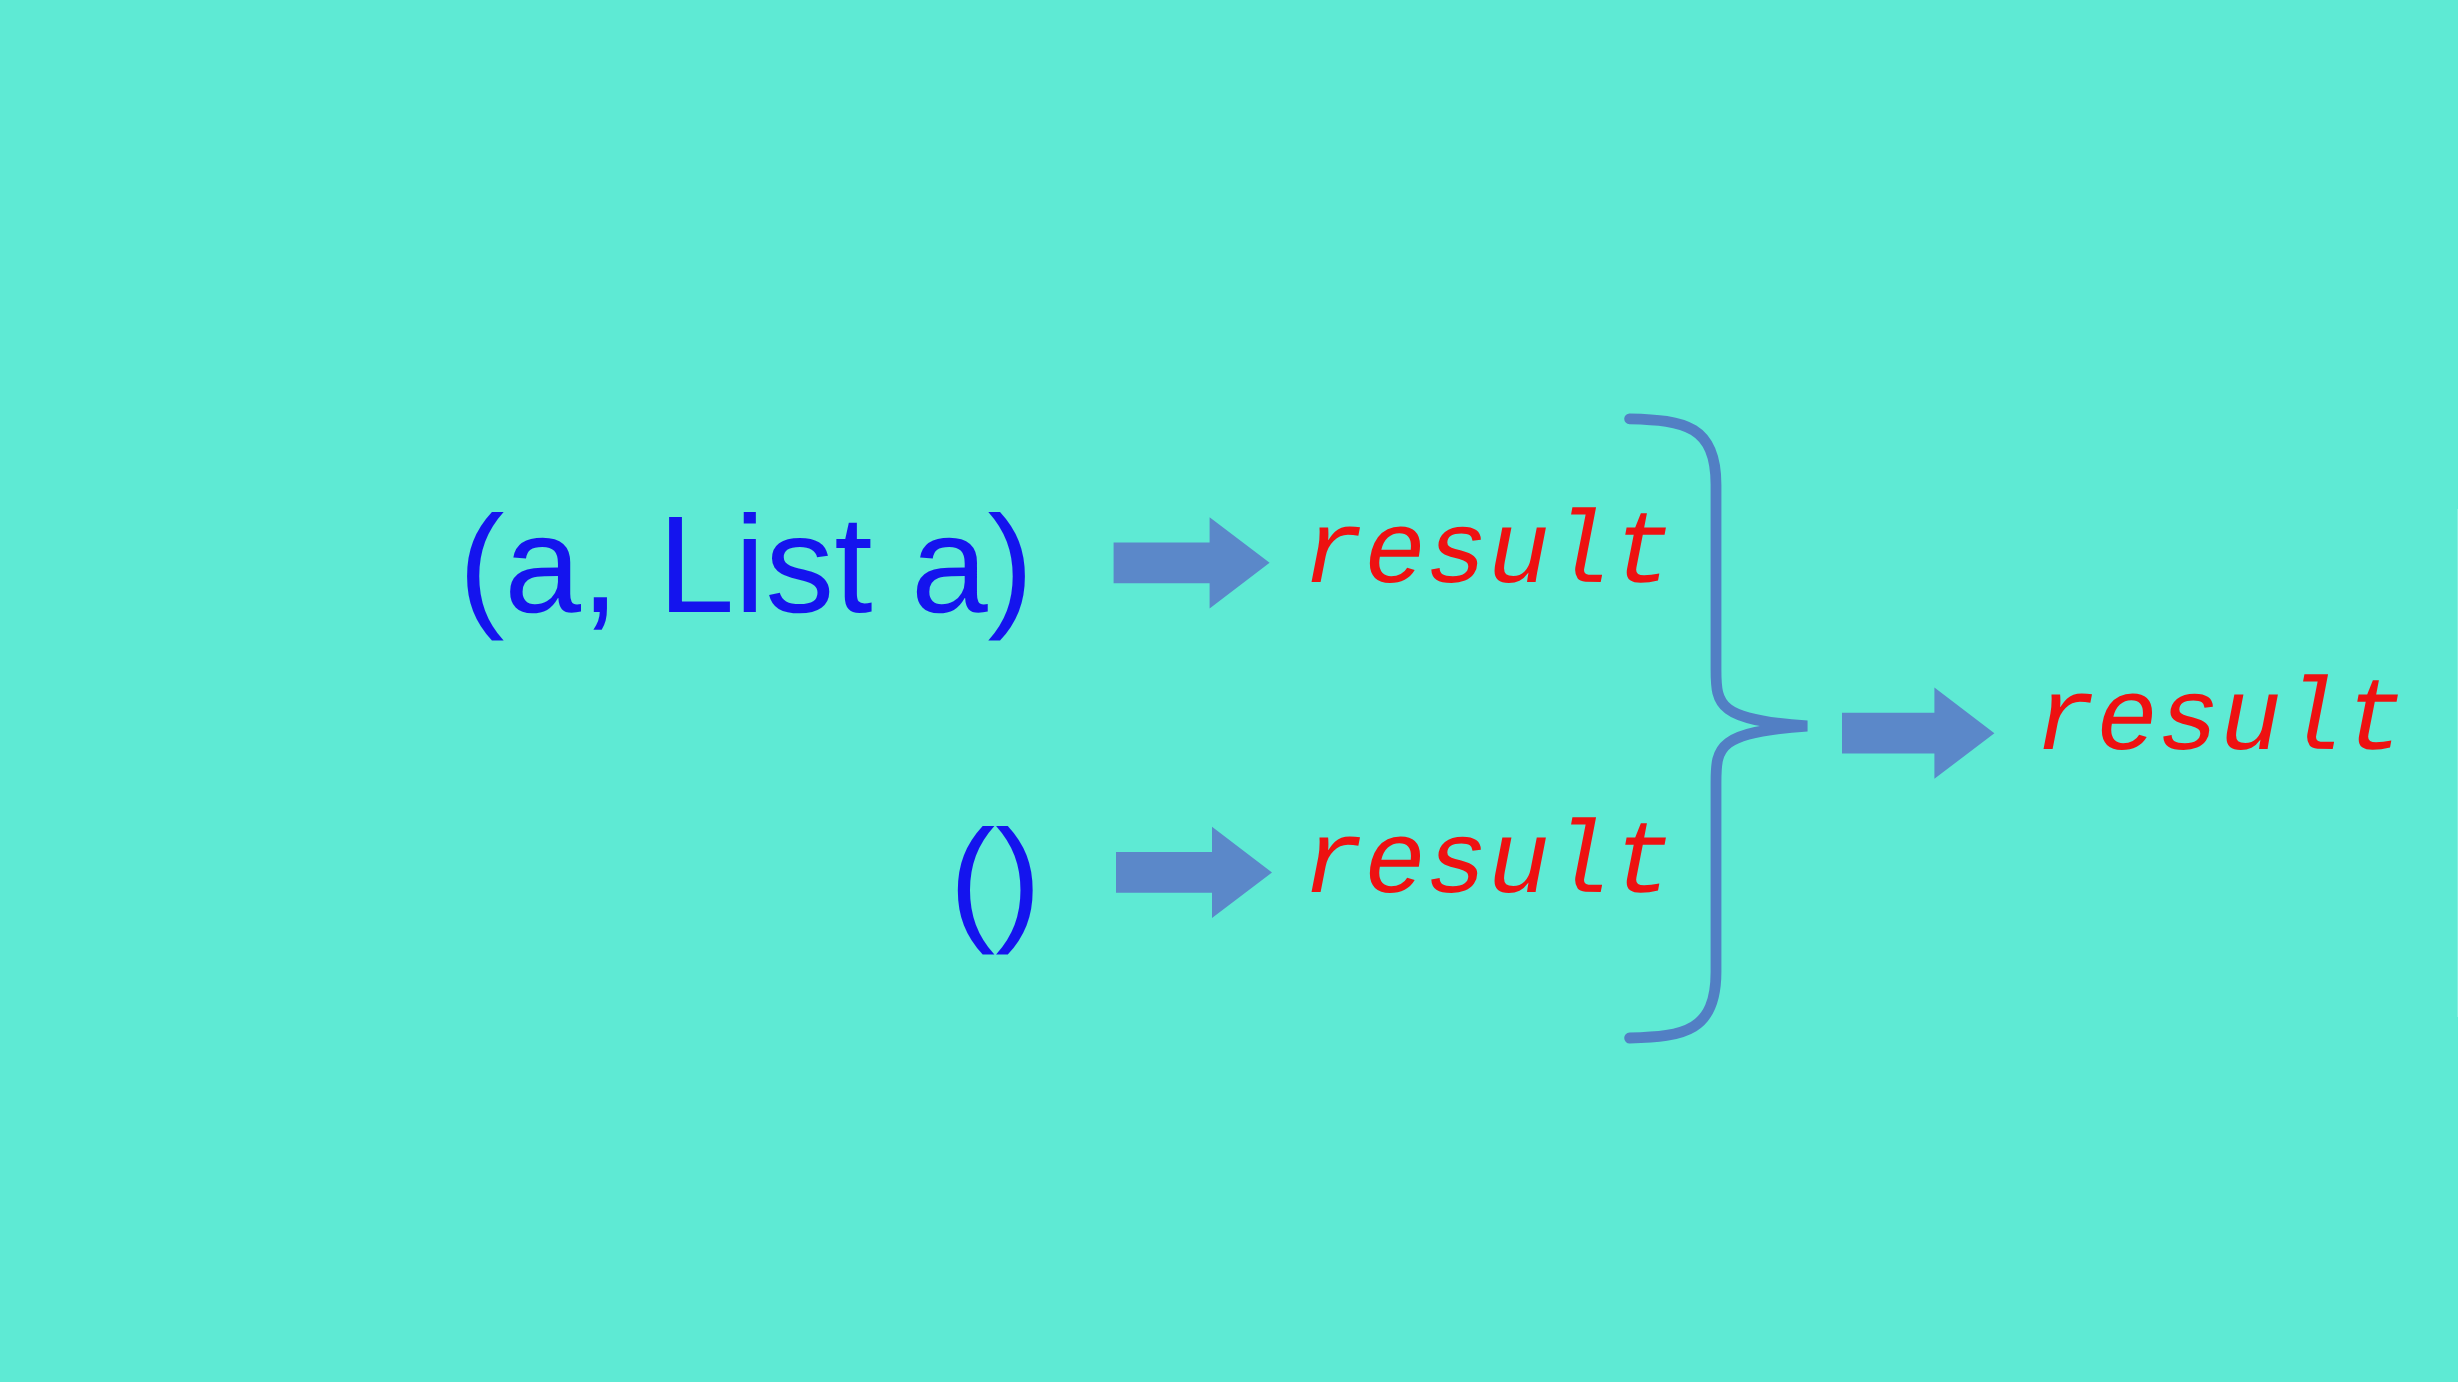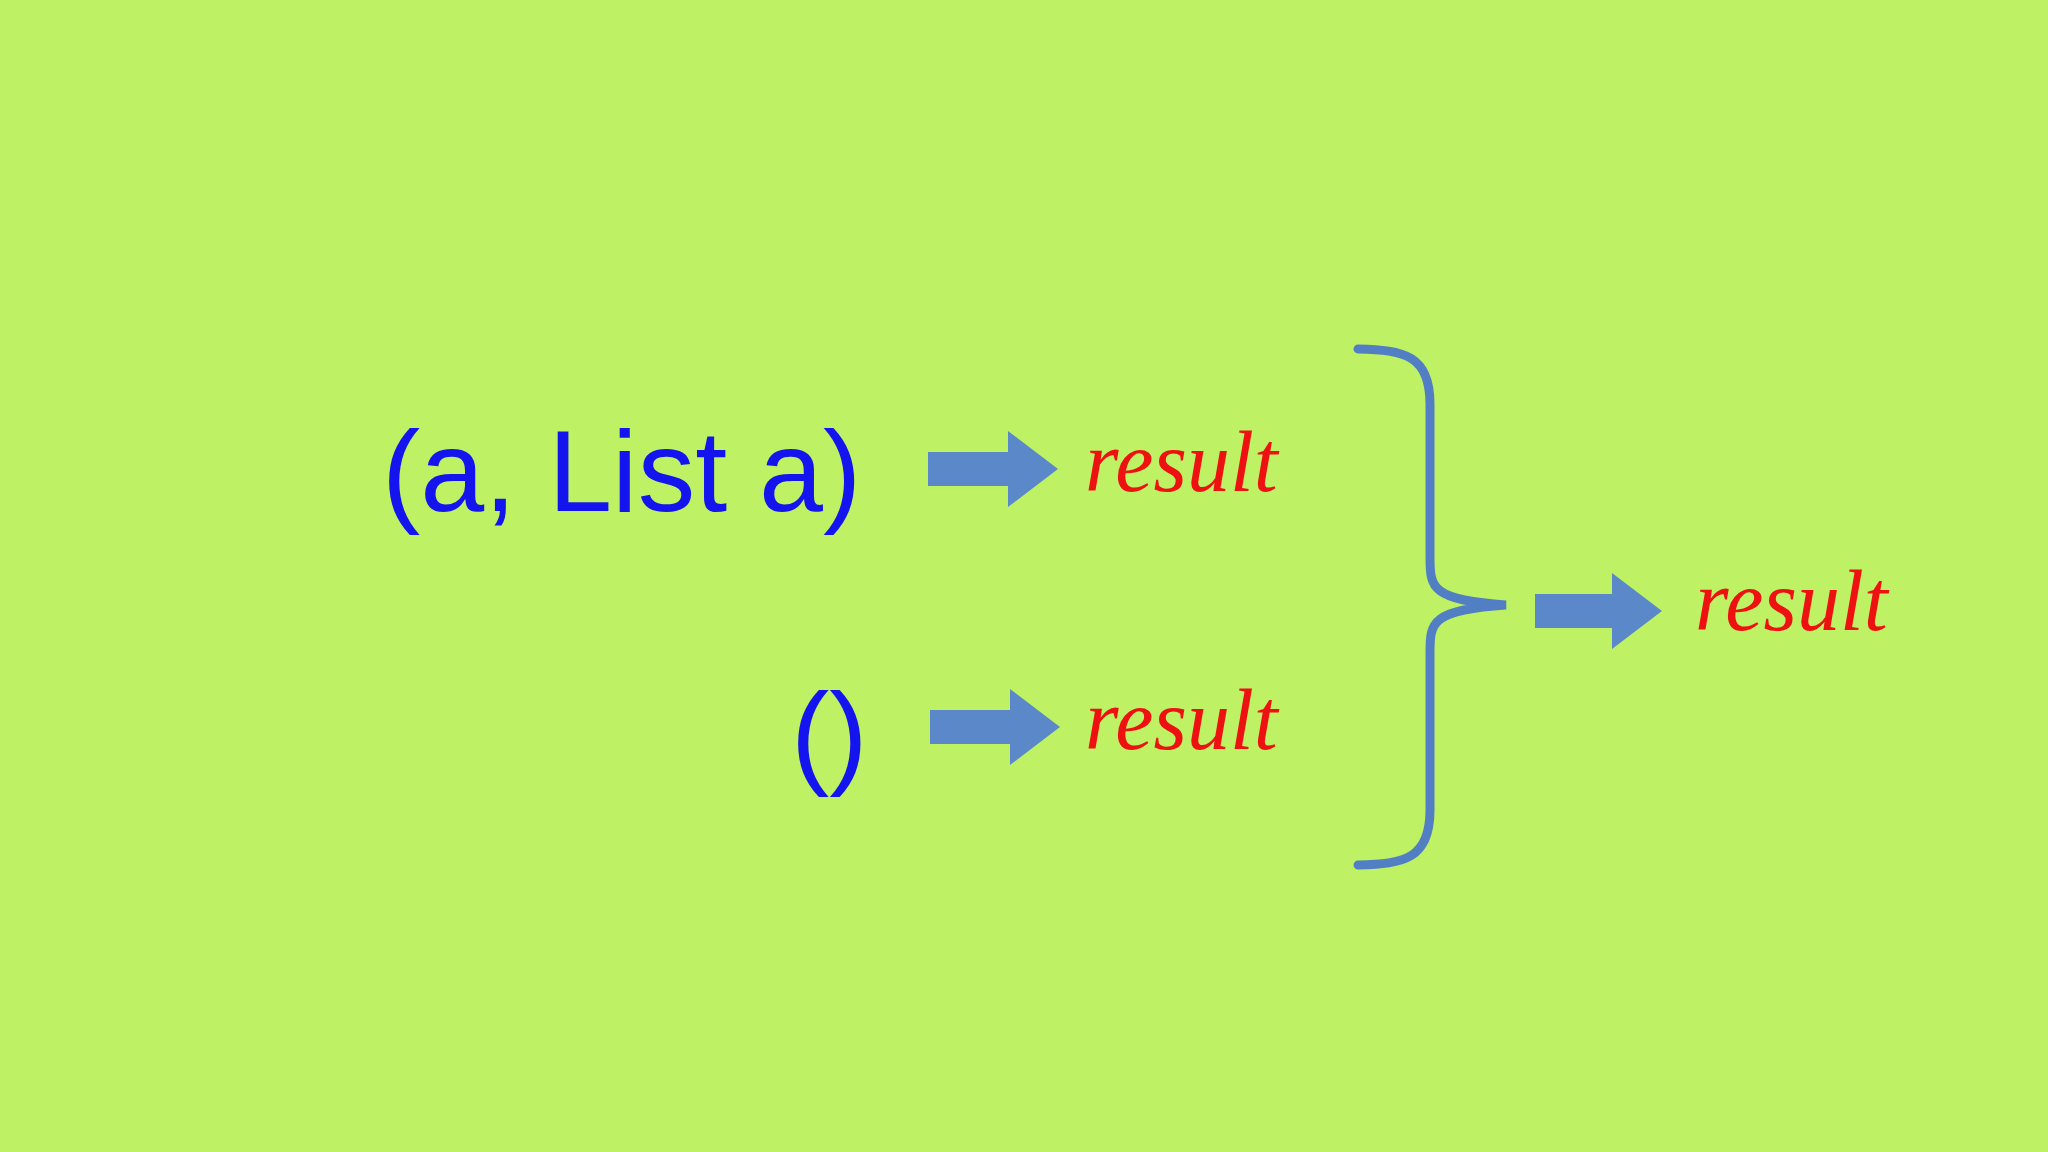--- a/index.html
+++ b/index.html
@@ -24,41 +24,41 @@
     font-family: "Liberation Sans", sans-serif;
     font-size: 115px;
     line-height: 138px;
     font-weight: 400;
     white-space: nowrap;
   }
   .pattern-1 { left: 382px; top: 402px; }
   .pattern-2 { left: 791px; top: 664px; }
   .result {
     position: absolute;
-    font-family: Liberation Serif, serif;
+    font-family: Liberation Mono, monospace;
     font-style: oblique;
     font-size: 86px;
     line-height: 100px;
     white-space: nowrap;
   }
   .result-1 { left: 1085px; top: 412px; }
   .result-2 { left: 1085px; top: 670px; }
   .result-final { left: 1695px; top: 551px; }
   svg.overlay {
     position: absolute;
     left: 0; top: 0;
     width: 2048px;
     height: 1152px;
     display: block;
   }
 </style>
 </head>
 <body>
 
-<div class="canvas" style="background-color: #bef264;">
+<div class="canvas" style="background-color: #5eead4;">
 
   <div class="pattern pattern-1" style="color: rgb(20, 20, 238);">(a, List a)</div>
 
   <div class="result result-1" style="color: rgb(238, 17, 17);">result</div>
 
   <div class="pattern pattern-2" style="color: rgb(20, 20, 238);">()</div>
 
   <div class="result result-2" style="color: rgb(238, 17, 17);">result</div>
 
   <div class="result result-final" style="color: rgb(238, 17, 17);">result</div>

